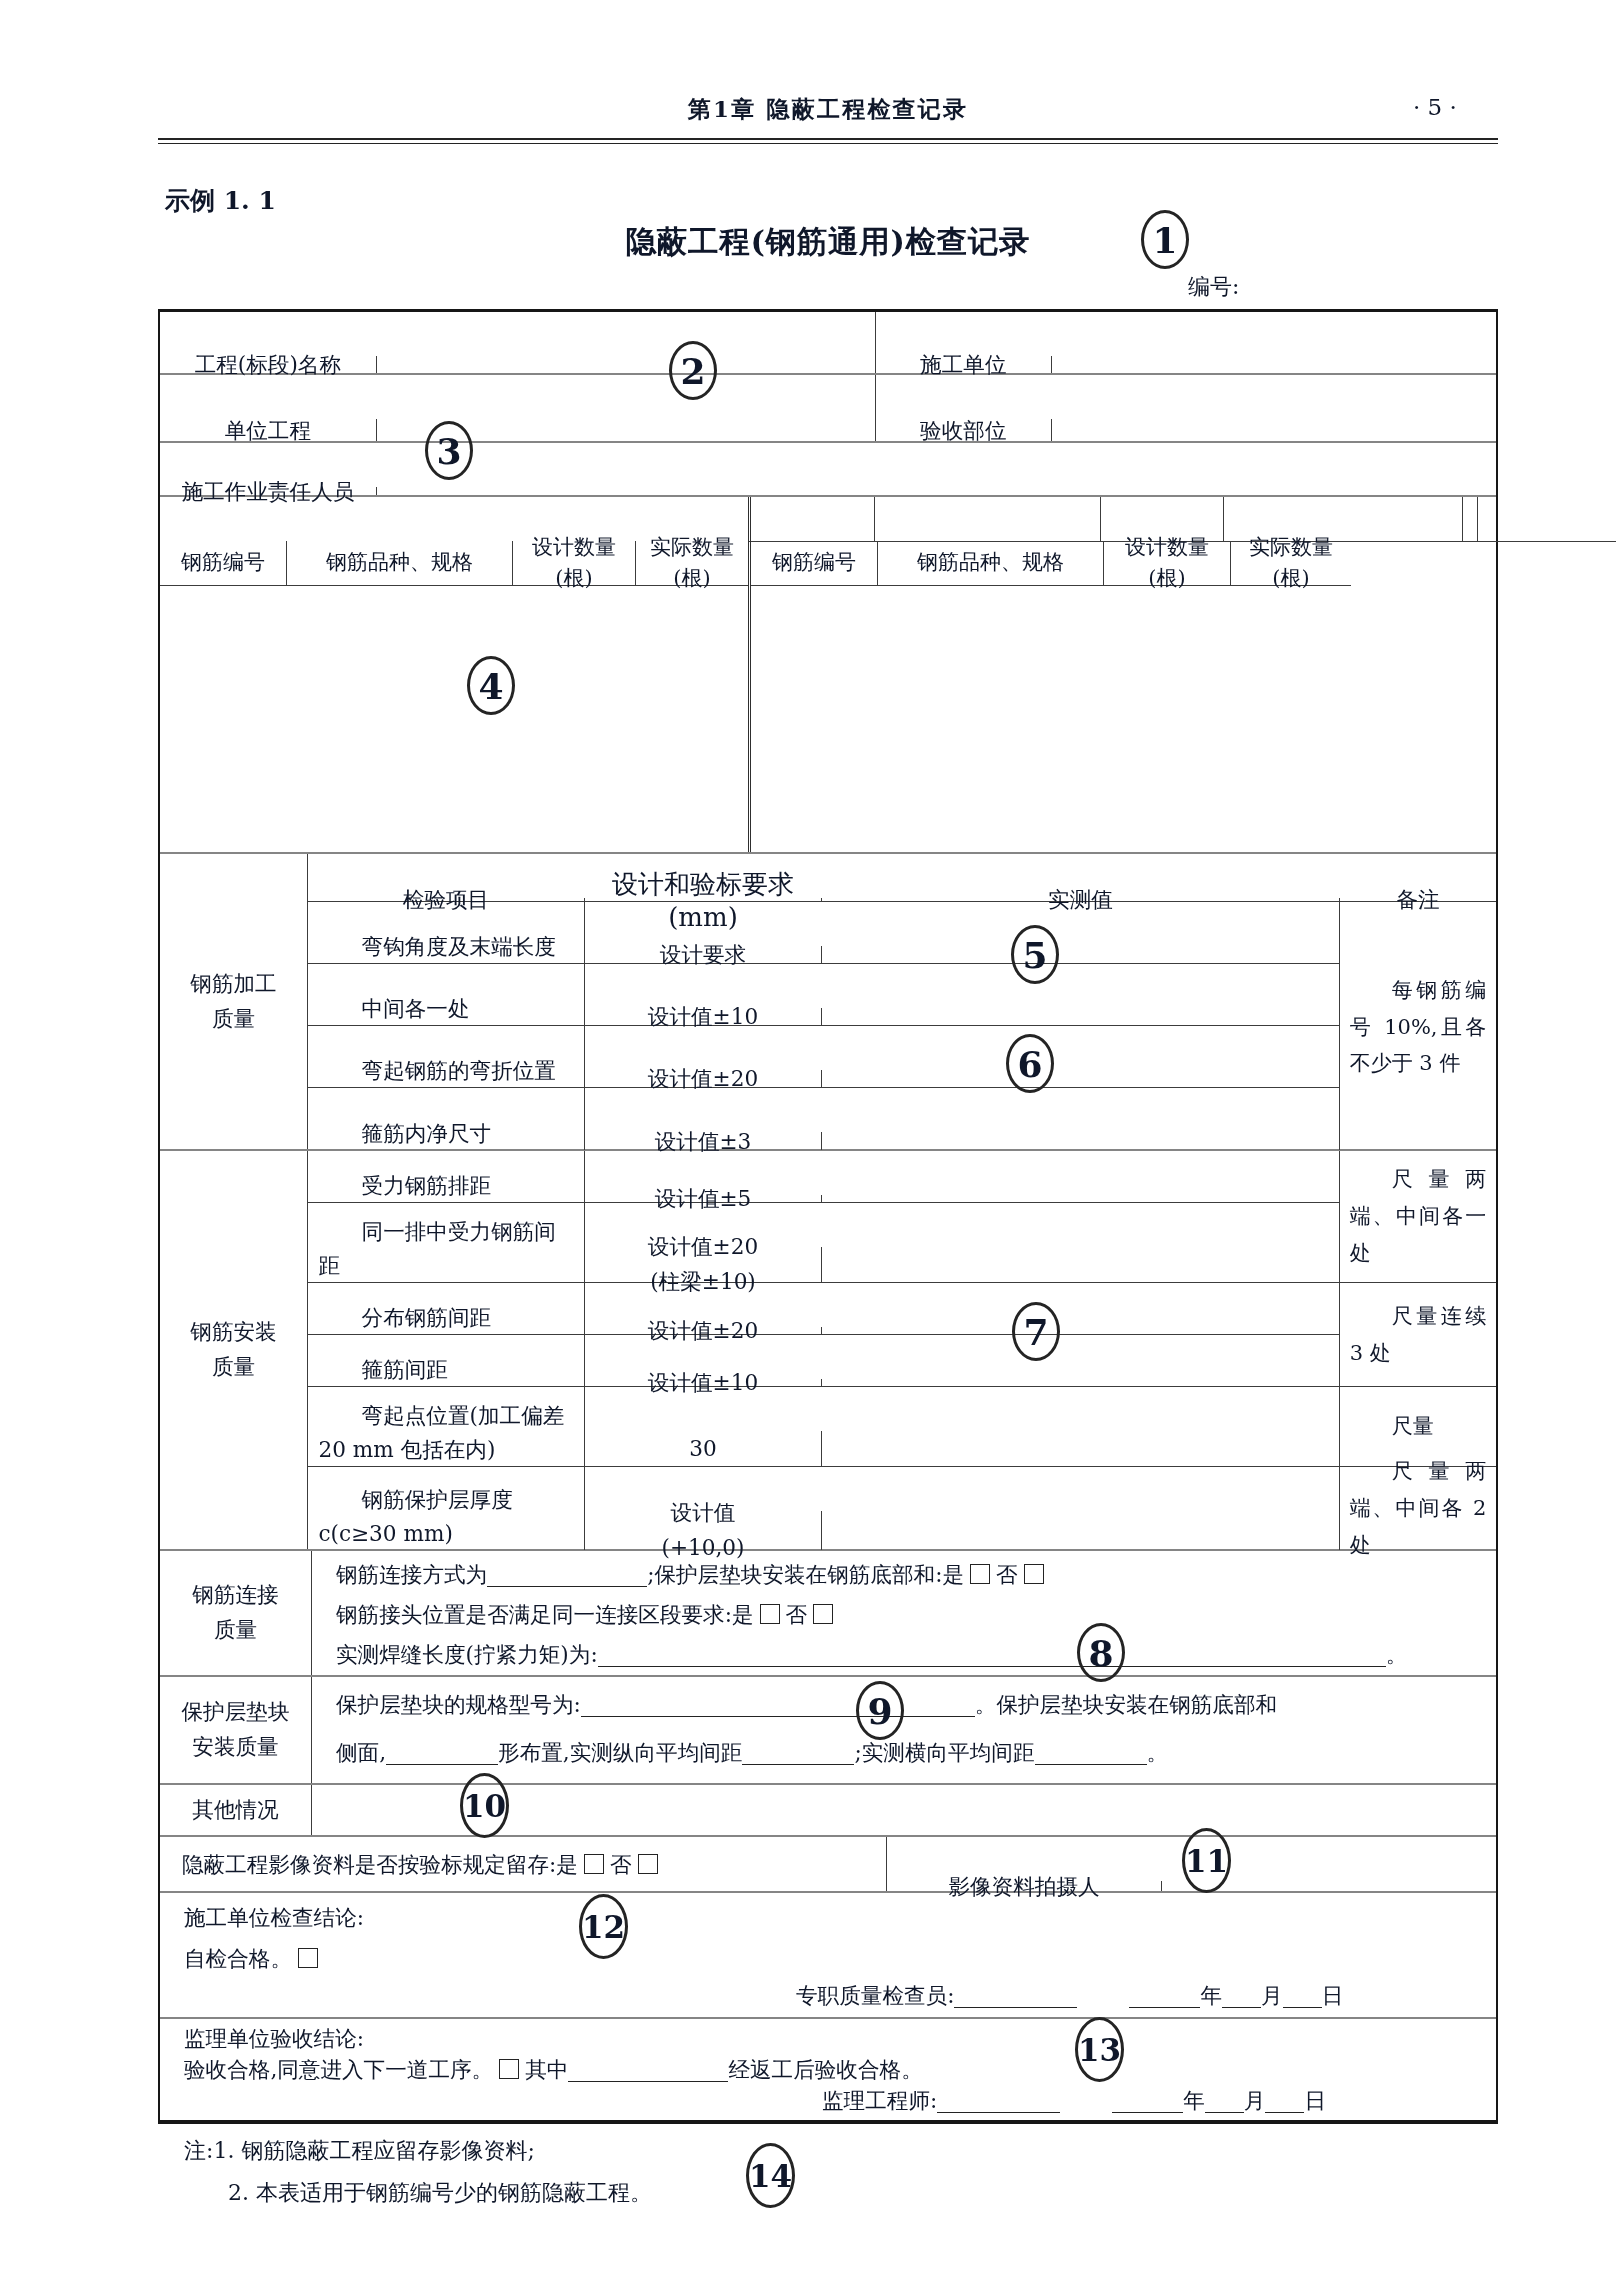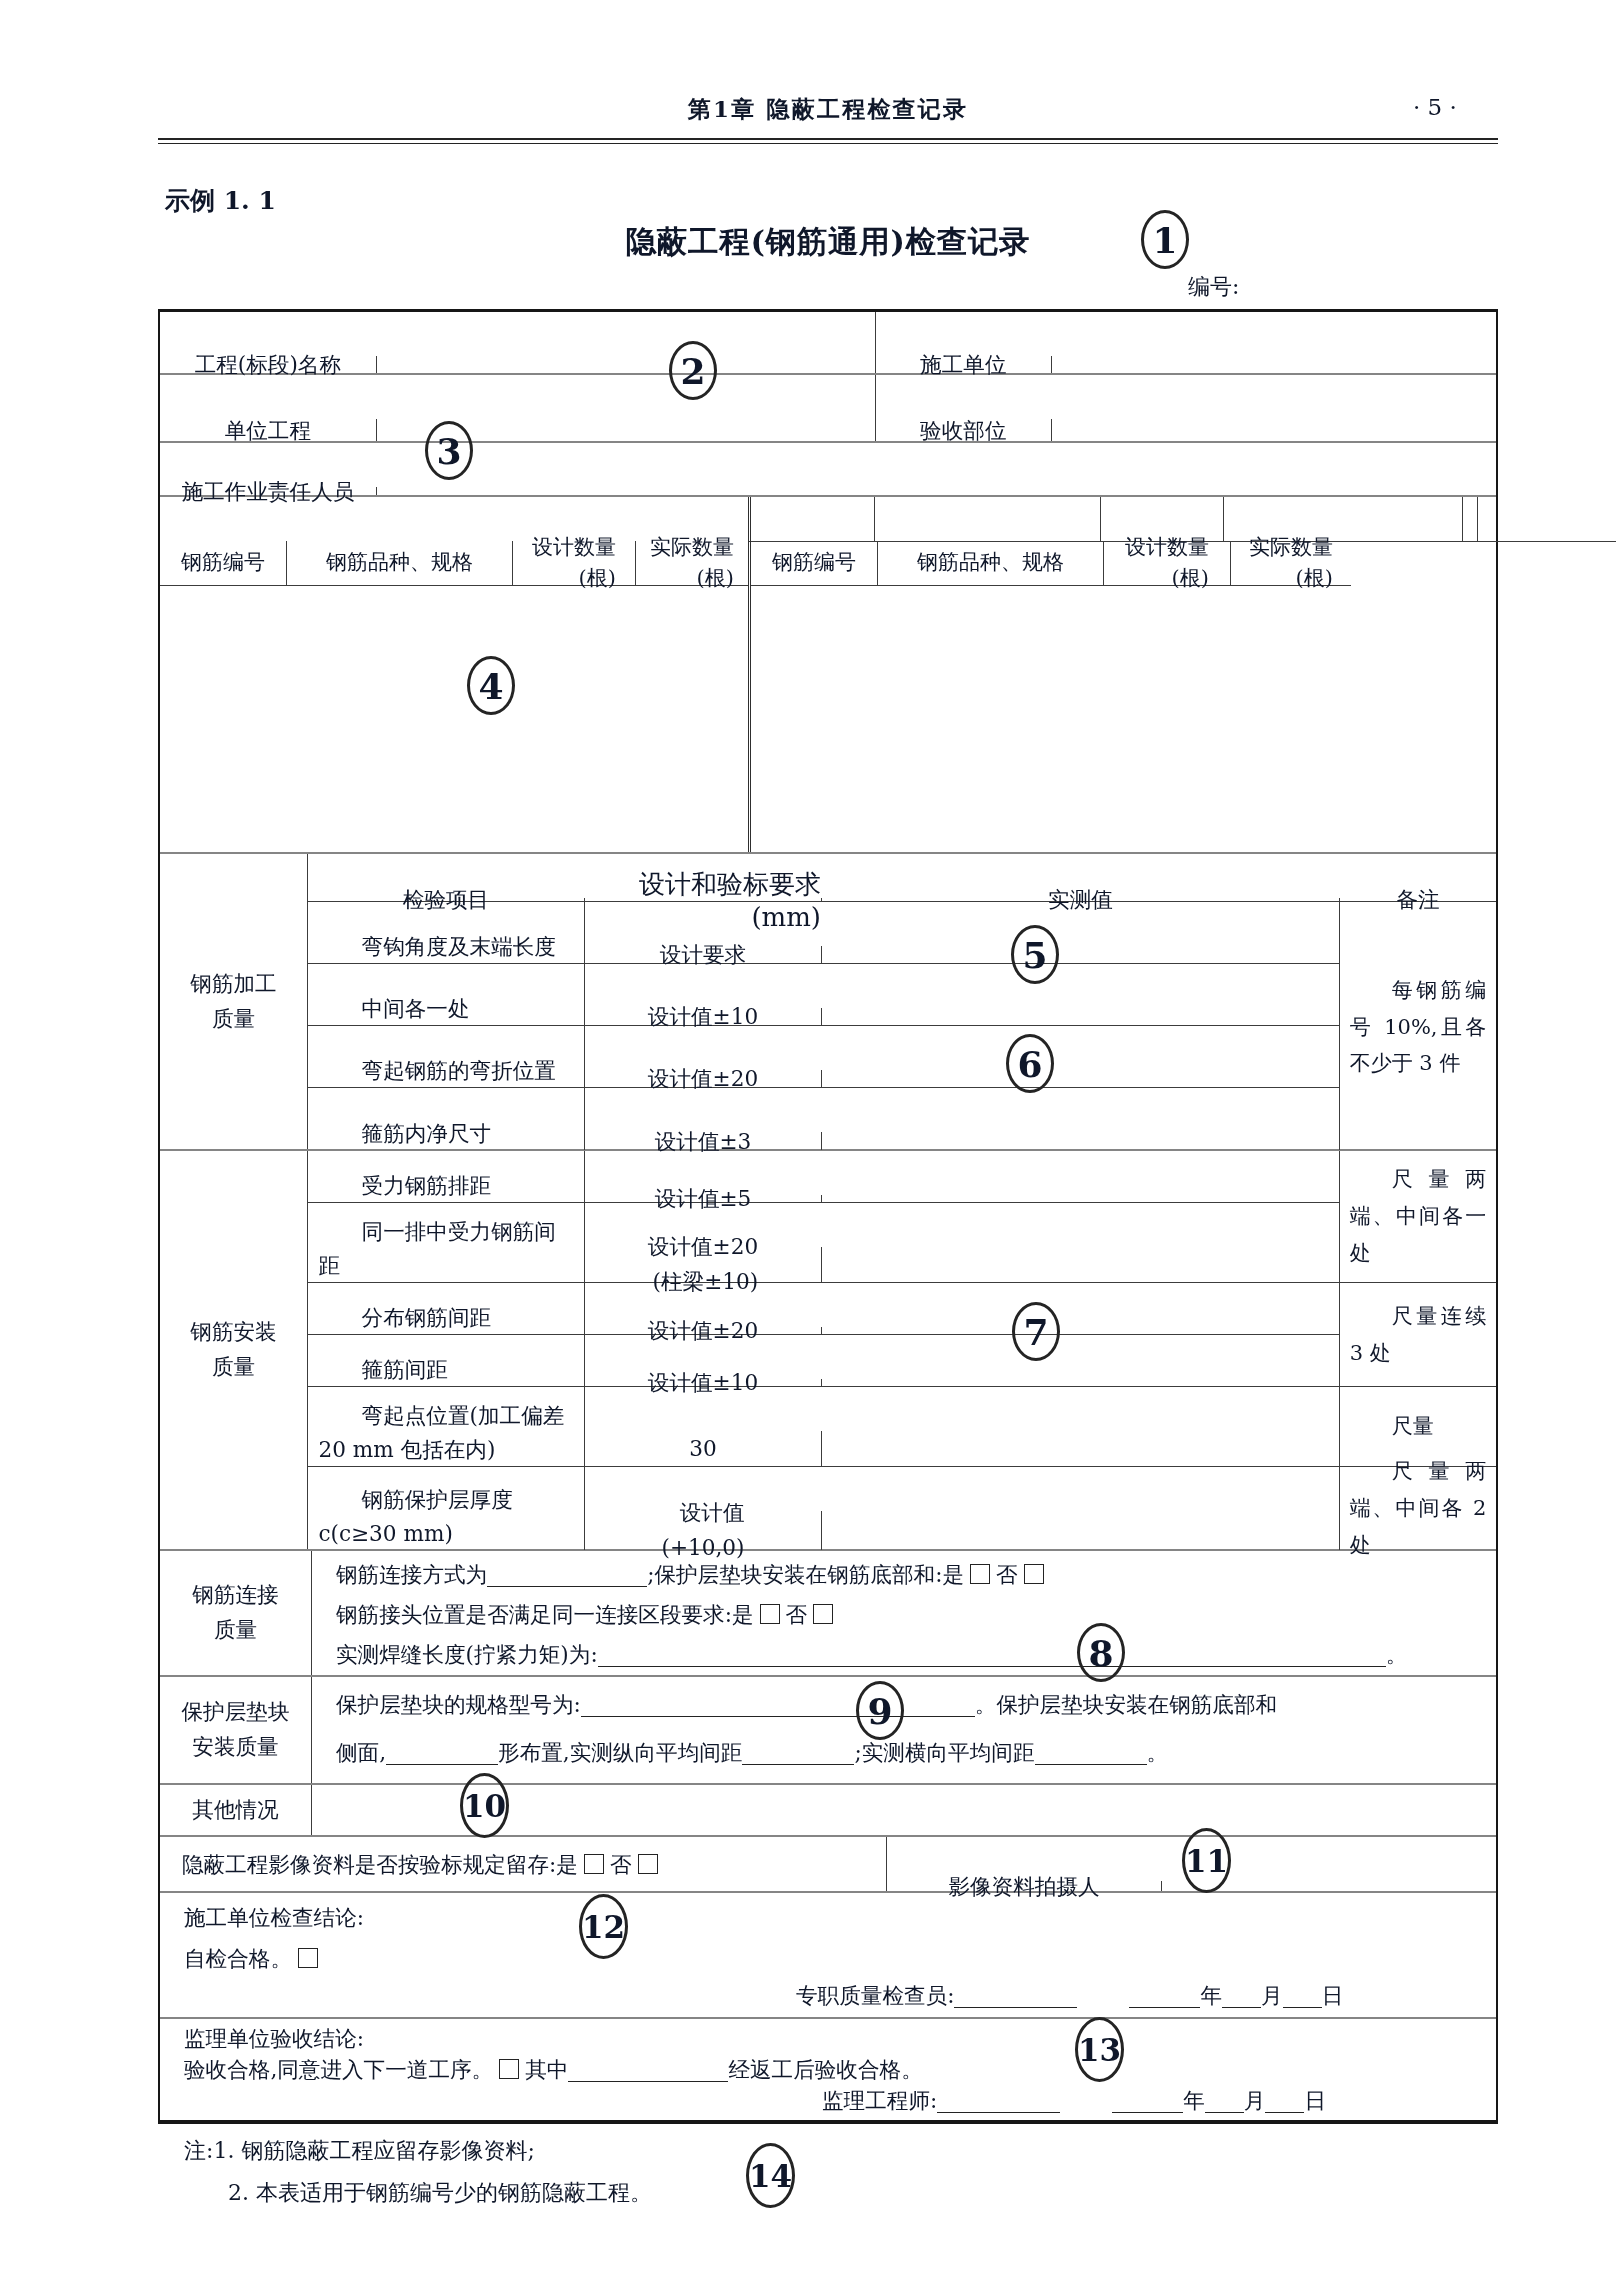--- a/index.html
+++ b/index.html
@@ -20,21 +20,21 @@
   .title   { position:absolute; top:222px; left:158px; width:1340px; text-align:center;
     font-size:30.5px; font-weight:bold; letter-spacing:0.7px; }
   .serial  { position:absolute; top:272px; left:1188px; font-size:22px; }
   
   .tbl { position:absolute; left:158px; top:309px; width:1340px;
     border:2.2px solid #161616; border-top-width:3px; border-bottom-width:4.5px;
     font-size:21.6px; }
   .sec { display:flex; border-bottom:2.2px solid #858585; }
   .sec.last { border-bottom:none; }
   .cell { border-right:0.7px solid #3c3c3c; }
-  .center { display:flex; align-items:center; justify-content:center; text-align:right;margin-top:44px; }
+  .center { display:flex; align-items:center; justify-content:center; text-align:center;margin-top:44px; }
   .lab1 { width:217px; } .val1 { width:500px; } .lab2 { width:176px; } .val2 { width:445px; border-right:none; }
   .respLab { width:217px; } .respVal { flex:1; border-right:none; }
   
   .seclabel { width:152px; border-right:0.7px solid #3c3c3c; display:flex; flex-direction:column;
     justify-content:center; align-items:center; line-height:1.6; }
   .rhalf { display:flex; flex-direction:row; }
   .rhalf.lft { width:588px; }
   .rhalf.rgt { width:600px; border-left:3.7px double #2e2e2e; }
   .rhead { display:flex; height:89px; border-bottom:0.7px solid #3c3c3c; font-size:21px; line-height:1.5; }
   .rrow  { display:flex; height:45px; border-bottom:0.7px solid #3c3c3c; }

